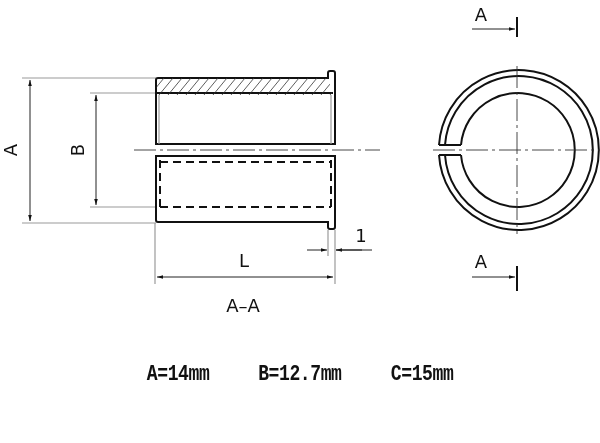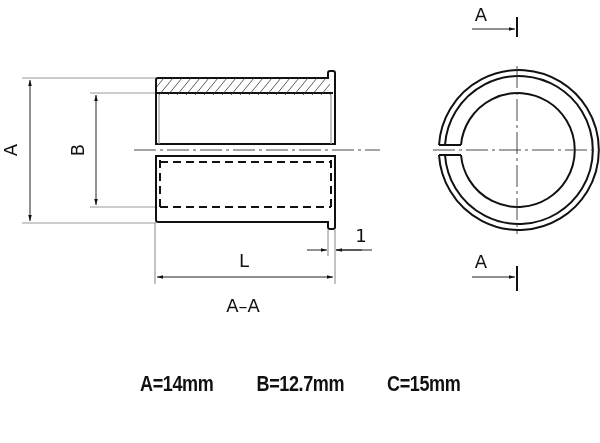--- a/index.html
+++ b/index.html
@@ -6,22 +6,22 @@
   body { width: 600px; height: 443px; position: relative; overflow: hidden; }
   svg { position: absolute; left: 0; top: 0; }
   .thick { stroke: #111; stroke-width: 2; fill: none; }
   .thin { stroke: #222; stroke-width: 1; fill: none; }
   .gray { stroke: #9a9a9a; stroke-width: 1.2; fill: none; }
   .dash { stroke: #111; stroke-width: 2; fill: none; stroke-dasharray: 8 5; }
   .center { stroke: #333; stroke-width: 0.9; fill: none; stroke-dasharray: 22 4 3 4; }
   .hatch { stroke: #333; stroke-width: 0.8; }
   .lbl { font-family: "DejaVu Sans", sans-serif; font-size: 18px; fill: #111; }
   .spec {
-    position: absolute; left: 0; top: 371px; width: 600px; text-align: center;
-    font-family: Liberation Sans, sans-serif; font-weight: bold; font-size: 22px;
+    position: absolute; left: 0; top: 362px; width: 600px; text-align: center;
+    font-family: Liberation Mono, monospace; font-weight: bold; font-size: 22px;
     letter-spacing: -0.5px; color: #111;
   }
   .spec span { margin: 0 10px; display: inline-block; transform: scaleX(0.82); }
 </style>
 </head>
 <body>
 
 <svg width="600" height="443" viewBox="0 0 600 443">
   <defs>
     <clipPath id="hatchclip">

